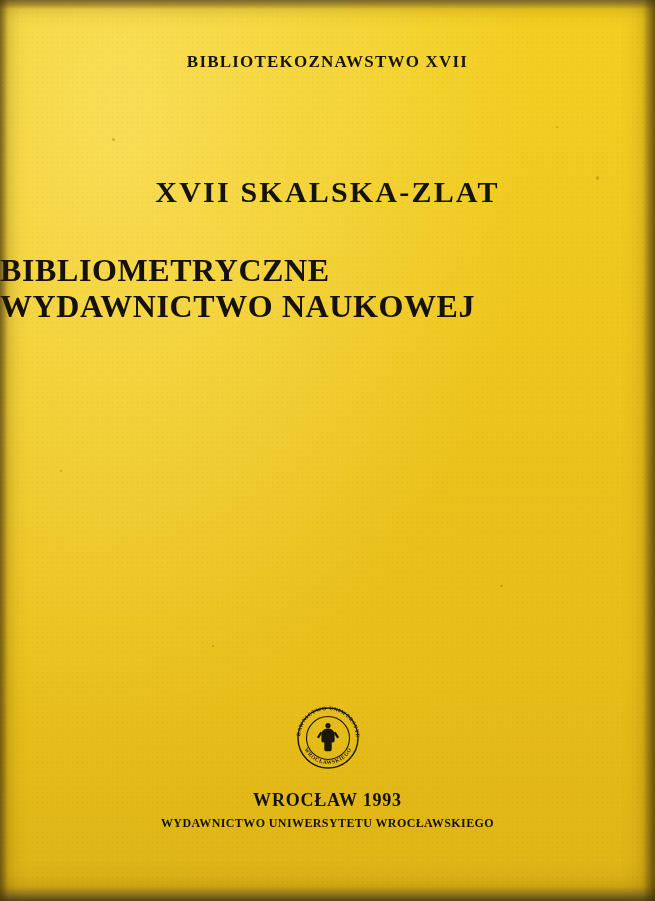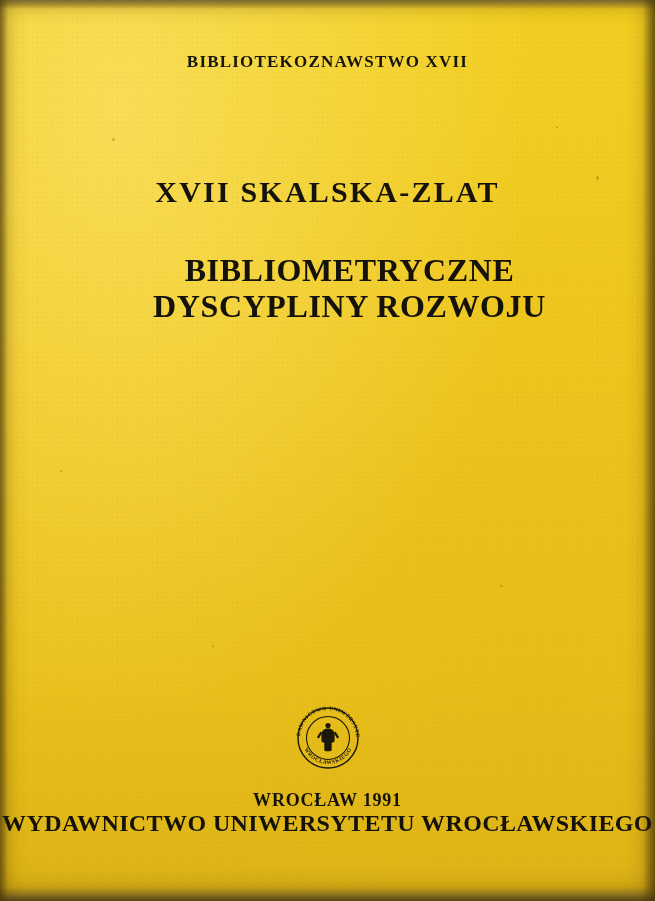--- a/index.html
+++ b/index.html
@@ -102,28 +102,26 @@
     font-weight: bold;
     font-size: 30px;
     letter-spacing: 2.2px;
     color: #15130b;
   }
 
   .title {
     position: absolute;
     top: 252px;
     left: 0; right: 0;
-    text-align: center;
     font-family: "Liberation Serif", serif;
     font-weight: bold;
     font-size: 32px;
     line-height: 36px;
     letter-spacing: 0.6px;
     color: #14120a;
-    padding-left: 44px;
   }
   .title .line { display: block; white-space: nowrap; }
 
   .logo-wrap {
     position: absolute;
     top: 700px;
     left: 0; right: 0;
     display: flex;
     justify-content: center;
   }
@@ -142,21 +140,21 @@
     color: #14120a;
     font-family: "Liberation Serif", serif;
     font-weight: bold;
   }
   .imprint .place-year {
     font-size: 18px;
     letter-spacing: 0.8px;
     line-height: 22px;
   }
   .imprint .publisher {
-    font-size: 24px;
+    font-size: 12px;
     letter-spacing: 0.4px;
     line-height: 24px;
   }
 
   
   .speck {
     position: absolute;
     background: rgba(120,95,15,0.35);
     border-radius: 50%;
     pointer-events: none;
@@ -178,21 +176,21 @@
   <div class="speck" style="left:60px; top:470px; width:2px; height:2px;"></div>
   <div class="speck" style="left:500px; top:585px; width:3px; height:2px;"></div>
   <div class="speck" style="left:212px; top:645px; width:2px; height:2px;"></div>
 
   <div class="series">BIBLIOTEKOZNAWSTWO XVII</div>
 
   <div class="author">XVII SKALSKA-ZLAT</div>
 
   <div class="title">
     <span class="line">BIBLIOMETRYCZNE</span>
-    <span class="line">DYSCYPLINY ROZWOJU</span>
+    <span class="line">WYDAWNICTWO NAUKOWEJ</span>
   </div>
 
   <div class="logo-wrap">
     <div class="logo">
       <svg width="76" height="76" viewBox="0 0 76 76" xmlns="http://www.w3.org/2000/svg">
         <defs>
           <path id="ringTop" d="M 10,38 A 28,28 0 0 1 66,38" fill="none"></path>
           <path id="ringBot" d="M 12,38 A 26,26 0 0 0 64,38" fill="none"></path>
         </defs>
         <circle cx="38" cy="38" r="30" fill="none" stroke="#1b1809" stroke-width="1.4"></circle>
@@ -208,17 +206,17 @@
           <circle cx="38" cy="25.5" r="2.6"></circle>
           <path d="M38 28.4 c -4.2 0 -6.6 2.6 -6.6 6.2 l 0 6.0 c 0 1.2 0.9 2.0 1.9 2.0 l 1.0 0 l 0 6.8 c 0 1.1 0.9 1.9 2.0 1.9 l 3.4 0 c 1.1 0 2.0 -0.8 2.0 -1.9 l 0 -6.8 l 1.0 0 c 1.0 0 1.9 -0.8 1.9 -2.0 l 0 -6.0 c 0 -3.6 -2.4 -6.2 -6.6 -6.2 z"></path>
           <path d="M30.5 31.5 l -3.6 5.8 1.9 1.2 3.4 -5.6 z"></path>
           <path d="M45.5 31.5 l 3.6 5.8 -1.9 1.2 -3.4 -5.6 z"></path>
         </g>
       </svg>
     </div>
   </div>
 
   <div class="imprint">
-    <div class="place-year">WROCŁAW 1991</div>
+    <div class="place-year">WROCŁAW 1993</div>
     <div class="publisher">WYDAWNICTWO UNIWERSYTETU WROCŁAWSKIEGO</div>
   </div>
 
 </div>
 
 </body></html>

